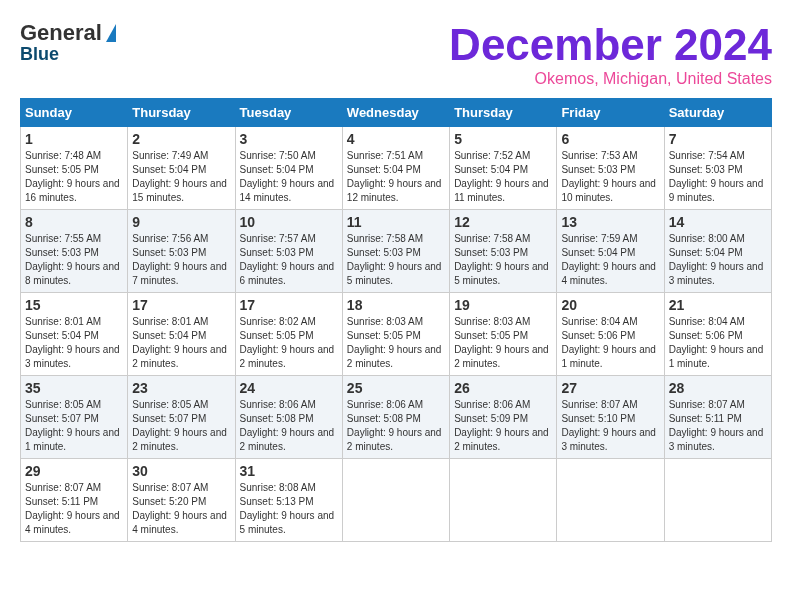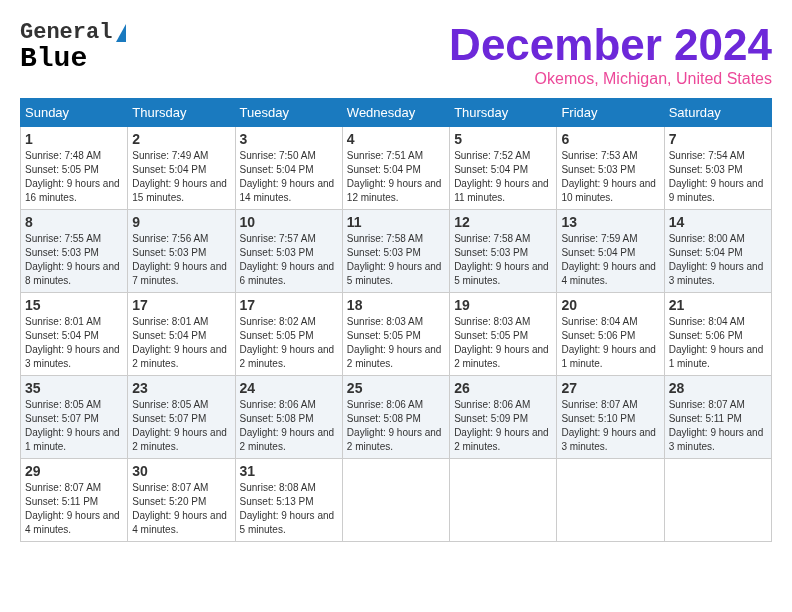--- a/index.html
+++ b/index.html
@@ -13,21 +13,20 @@
     .header {
       display: flex;
       justify-content: space-between;
       align-items: flex-start;
       margin-bottom: 10px;
     }
     .logo {
       display: flex;
       flex-direction: column;
       align-items: flex-start;
-      font-family: Liberation Mono, monospace;
     }
     .logo-row {
       display: flex;
       align-items: center;
       gap: 2px;
     }
     .title-block {
       text-align: right;
     }
     .title-block h1 {
@@ -44,21 +43,21 @@
       width: 100%;
       border-collapse: collapse;
       font-size: 11px;
     }
     thead tr th {
       background-color: #1a7abf;
       color: #fff;
       padding: 6px 4px;
       text-align: left;
       font-size: 13px;
-      font-weight: normal;
+      font-weight: bold;
       border: 1px solid #1a7abf;
     }
     tbody tr td {
       border: 1px solid #ccc;
       padding: 4px 4px;
       vertical-align: top;
       min-height: 80px;
       width: 14.28%;
     }
     tbody tr:nth-child(odd) td {
@@ -94,21 +93,21 @@
   </style>
 </head>
 <body>
 
 <div class="header">
   <div class="logo">
     <div class="logo-row">
       <span style="font-size:22px;font-weight:bold;color:#333;">General</span>
       <span class="logo-triangle"></span>
     </div>
-    <span style="font-size:28px;font-weight:bold;color:#000000;margin-top:-2px;text-align:center;">Blue</span>
+    <span style="font-size:18px;font-weight:bold;color:#0c4a6e;margin-top:-2px;text-align:center;">Blue</span>
   </div>
   <div class="title-block">
     <h1>December 2024</h1>
     <h2>Okemos, Michigan, United States</h2>
   </div>
 </div>
 
 <table>
   <thead>
     <tr>

